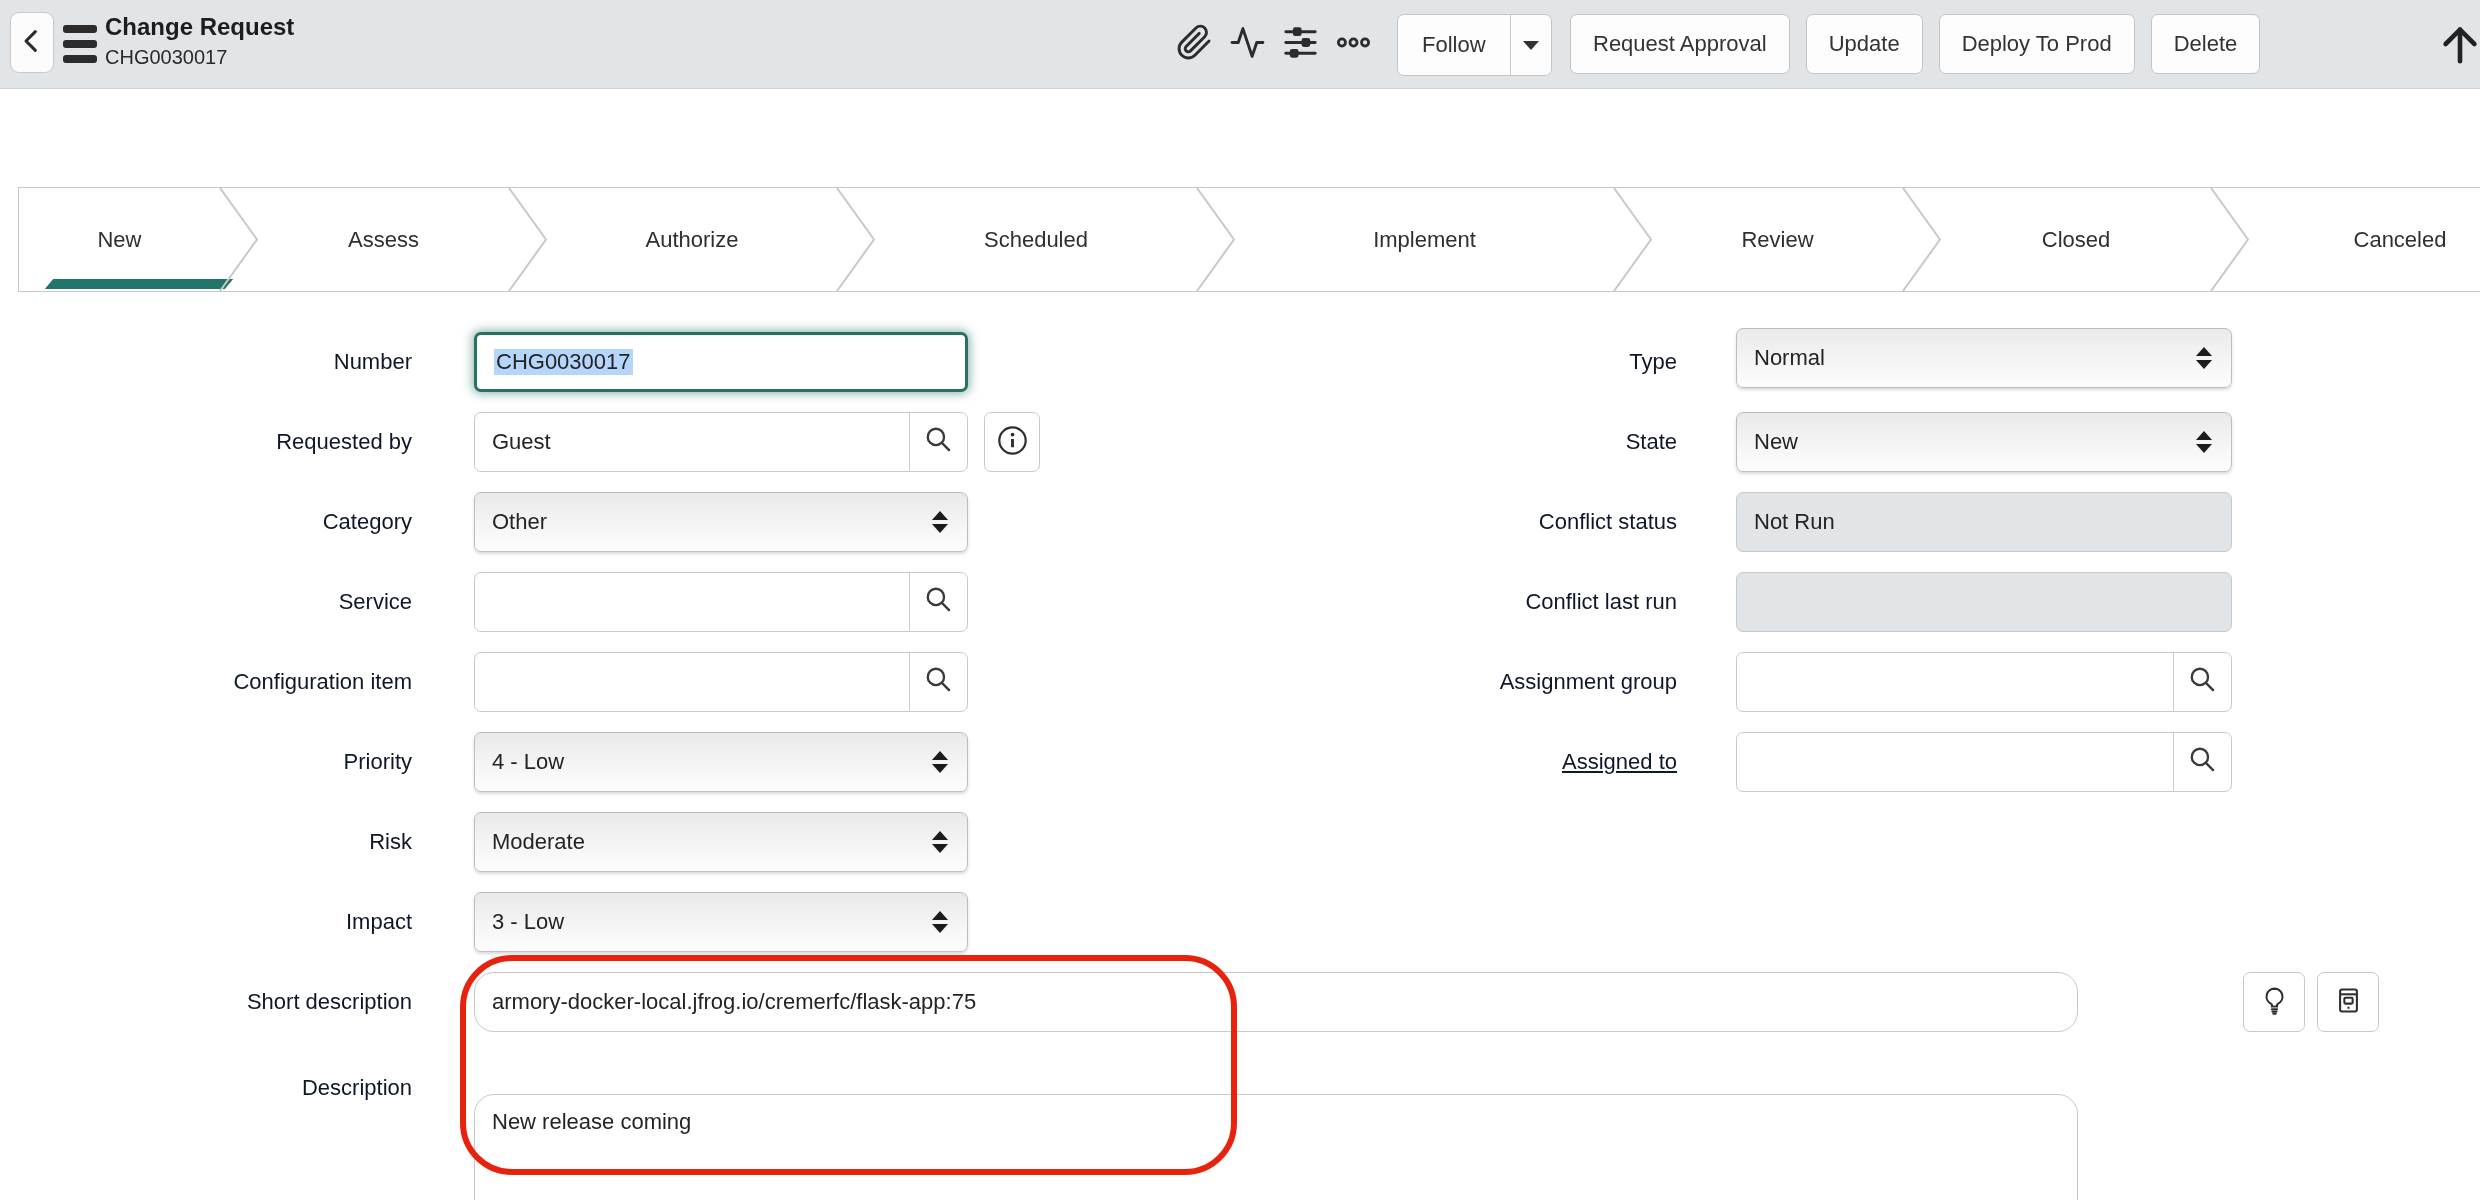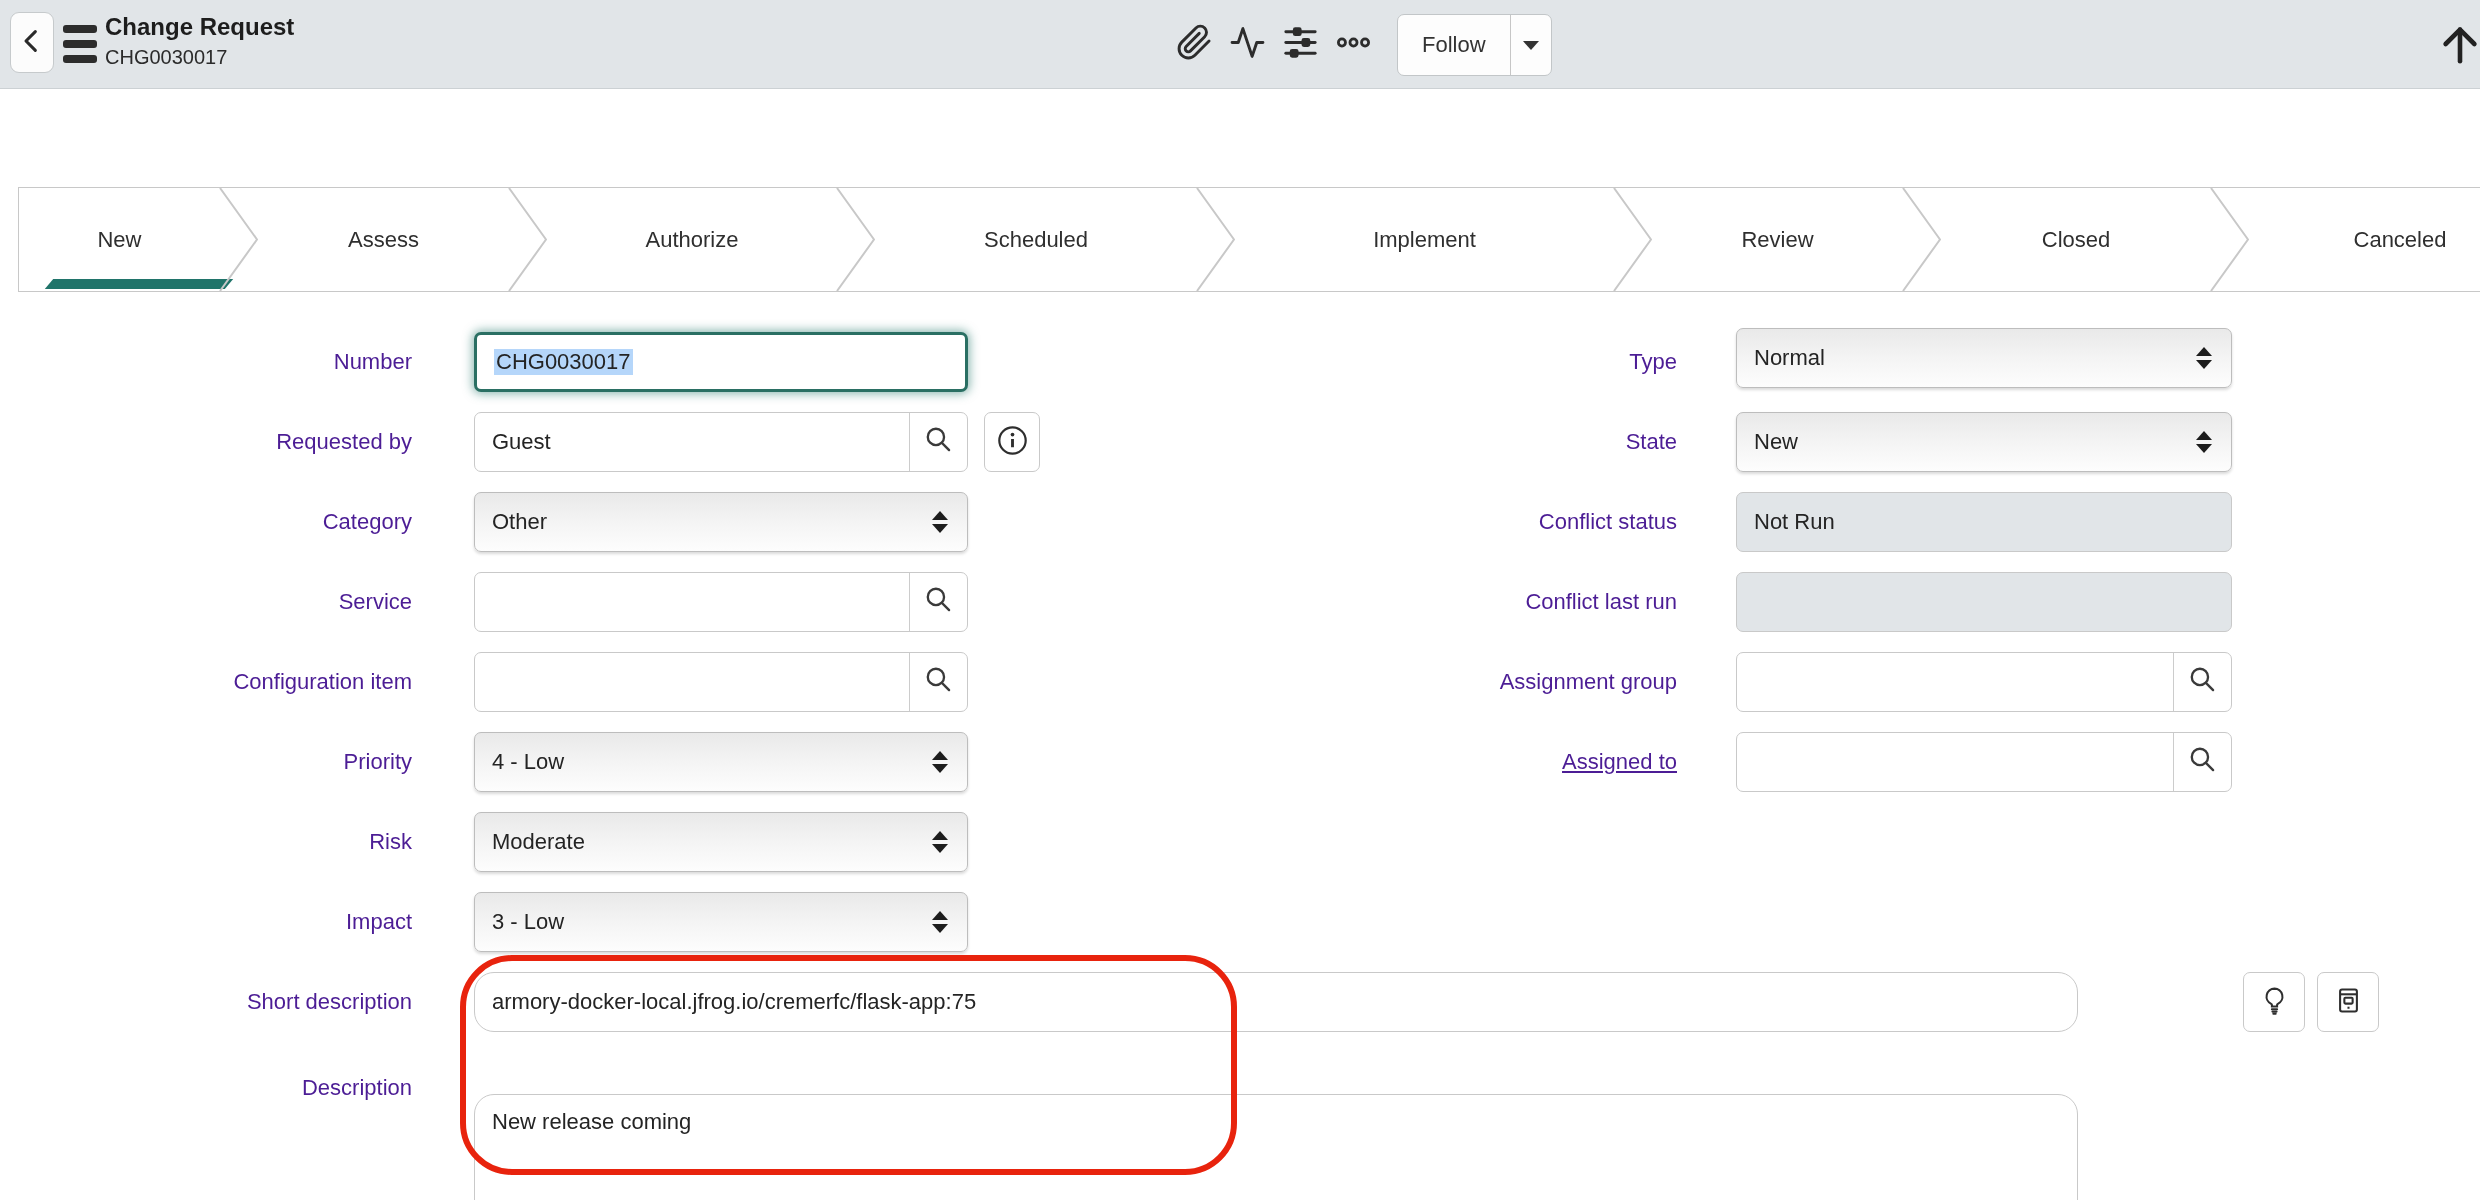--- a/index.html
+++ b/index.html
@@ -32,21 +32,21 @@
   
   .process-flow{position:absolute;left:18px;top:187px;width:2462px;height:103px;background:#fff;
                 border:1px solid #c8c8c8;border-right:none;display:flex;overflow:hidden;}
   .stage{position:relative;flex:none;height:100%;display:flex;align-items:center;justify-content:center;
          padding-right:38px;box-sizing:border-box;font-size:22px;color:#2f2f2f;}
   .stage svg.sep{position:absolute;right:0;top:0;height:103px;width:39px;}
   .stage .active-bar{position:absolute;left:30px;bottom:2px;width:180px;height:10px;
                      background:var(--accent);transform:skewX(-40deg);}
 
   
-  .form-label{position:absolute;height:60px;line-height:60px;font-size:22px;color:#4c1d95;text-align:right;}
+  .form-label{position:absolute;height:60px;line-height:60px;font-size:22px;color:#0f172a;text-align:right;}
   .form-label.lft{left:60px;width:352px;}
   .form-label.rgt{left:1300px;width:377px;}
   .field{position:absolute;height:60px;box-sizing:border-box;background:#fff;border:1px solid #c9c9c9;
          border-radius:7px;font-size:22px;color:#242424;display:flex;align-items:center;cursor:text;}
   .field.lft{left:474px;width:494px;}
   .field.rgt{left:1736px;width:496px;}
   .field.wide{left:474px;width:1604px;border-radius:20px;}
   .field .val{flex:1;padding:0 17px;white-space:nowrap;overflow:hidden;}
   .field.focused{border:3px solid #2a6f63;box-shadow:0 0 10px 2px rgba(34,118,106,.5);}
   .sel-text{background:var(--selection);padding:1px 2px;}
@@ -120,20 +120,26 @@
               <circle cx="19.5" cy="12" r="2.3"></circle>
             </svg></span>
         </button>
       </div>
     <div class="split-btn">
       <div class="split-main">Follow</div>
       <div class="split-caret">
         <span class="caret-down"></span>
       </div>
     </div>
+    <div class="hdr-actions">
+        <button class="btn">Request Approval</button>
+        <button class="btn">Update</button>
+        <button class="btn">Deploy To Prod</button>
+        <button class="btn">Delete</button>
+      </div>
     <button class="scroll-top">
       <span>
         <svg viewBox="0 0 24 24" width="46" height="54" fill="none" stroke="#222" stroke-width="2.4" stroke-linecap="round" stroke-linejoin="round">
             <path d="M12 21V4.5"></path>
             <path d="M4.5 12 12 4.5 19.5 12"></path>
           </svg>
       </span>
     </button>
   </div>
 

